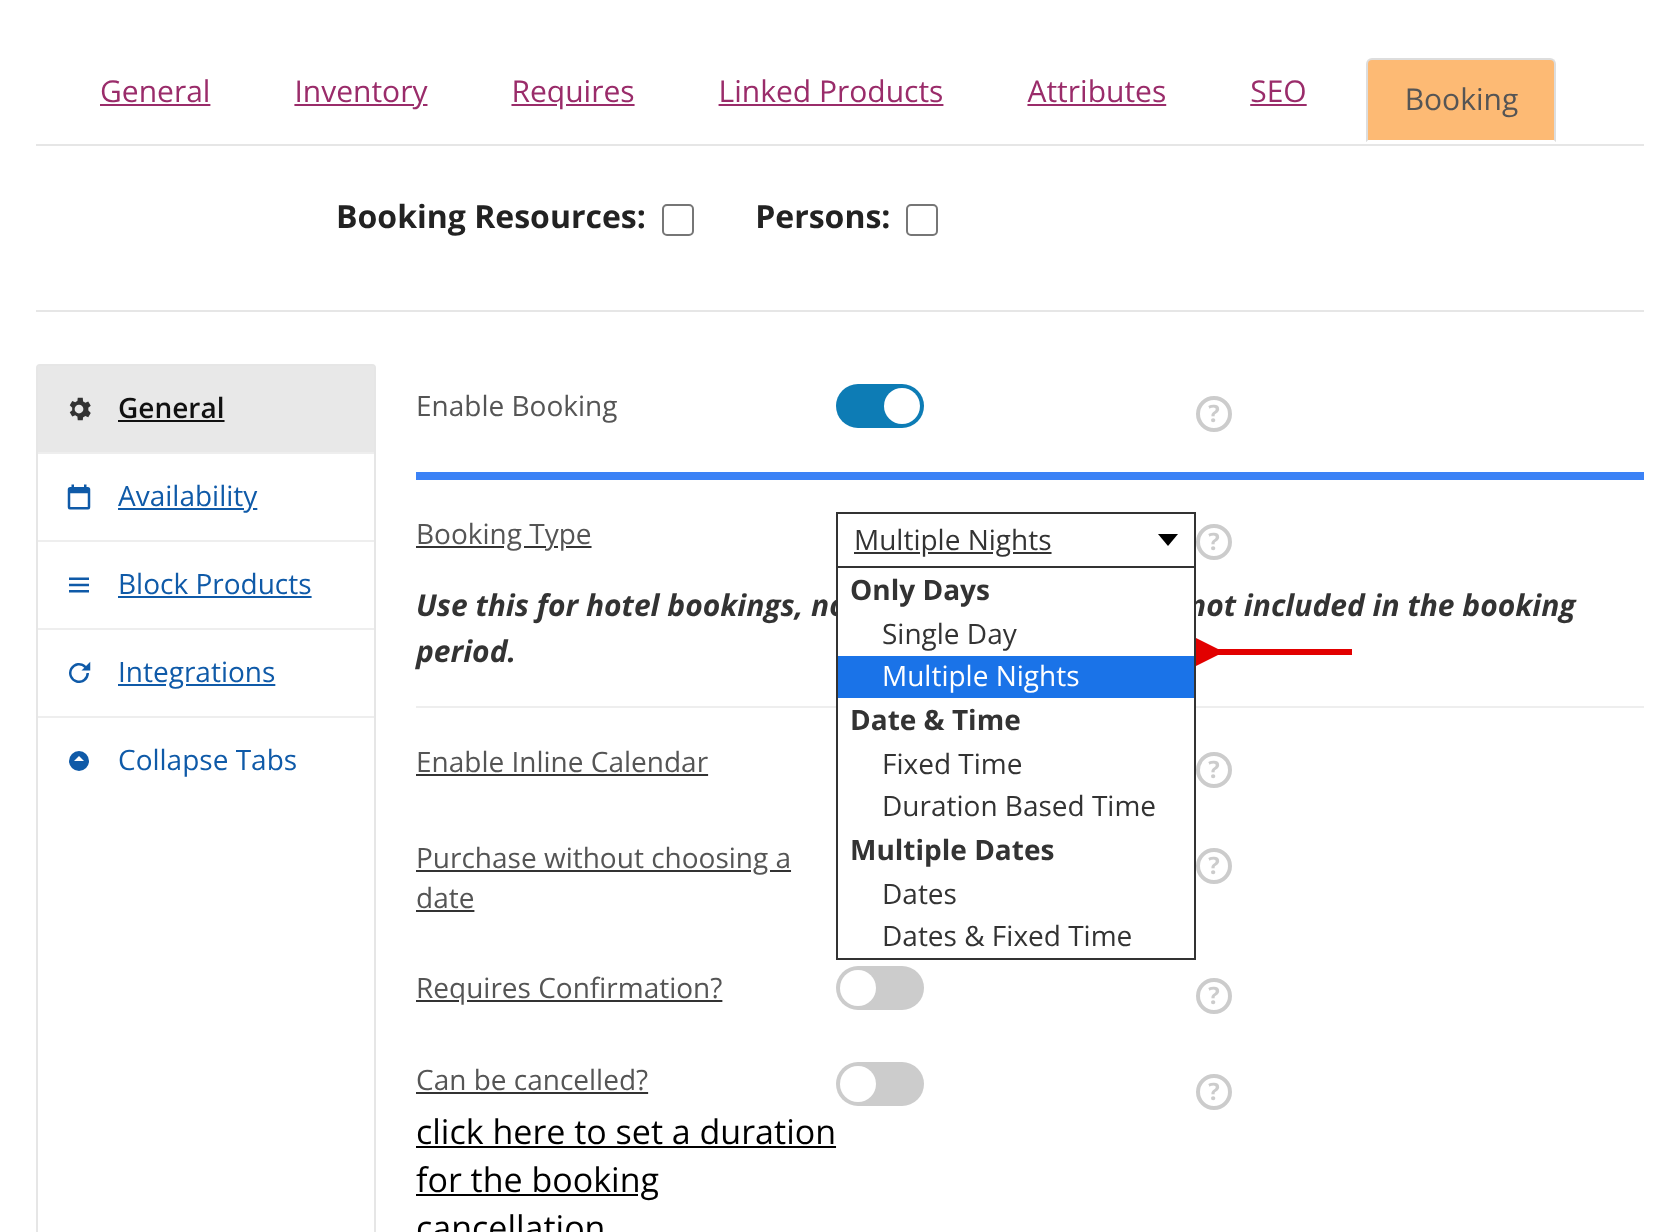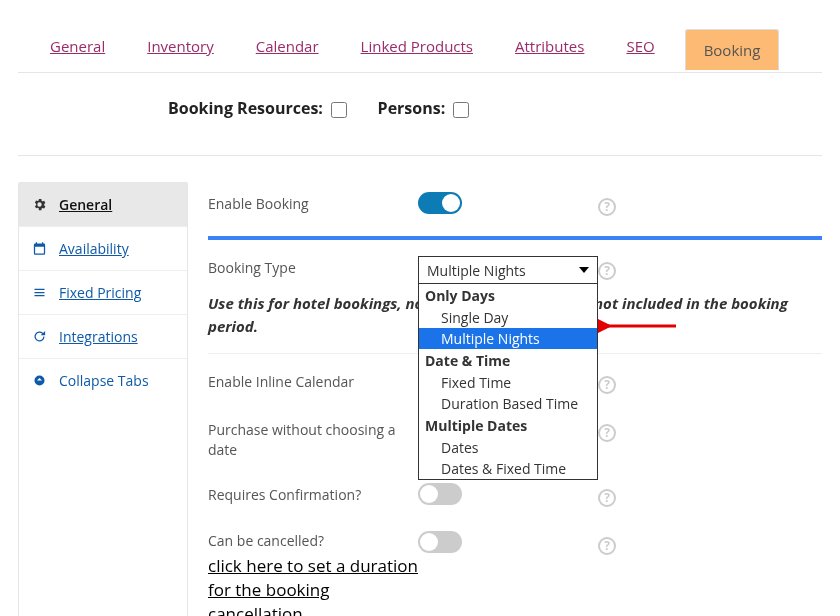--- a/index.html
+++ b/index.html
@@ -77,21 +77,21 @@
     position: relative;
   }
   .row {
     display: flex;
     align-items: flex-start;
     padding: 10px 0 20px 0;
     border-bottom: 4px solid #3b82f6;
     margin-bottom: 8px;
   }
   .row.noborder { border-bottom: none; }
-  .row.tight { padding: 8px 0; }
+  .row.tight { padding: 8px 0; text-decoration: underline; }
   .row .label {
     width: 210px;
     color: #555;
     padding-top: 2px;
   }
   .row .ctrl {
     width: 160px;
     position: relative;
   }
   .row .help {
@@ -194,21 +194,21 @@
   }
 </style>
 </head>
 <body>
 
 <div class="wrap">
 
   <div class="tabs">
     <div class="tab">General</div>
     <div class="tab">Inventory</div>
-    <div class="tab">Calendar</div>
+    <div class="tab">Requires</div>
     <div class="tab">Linked Products</div>
     <div class="tab">Attributes</div>
     <div class="tab">SEO</div>
     <div class="tab active">Booking</div>
   </div>
 
   <div class="checkrow">
     <span>
       <label>Booking Resources:</label>
       <input type="checkbox" style="">
@@ -237,21 +237,21 @@
             </svg>
         </span>
         <span class="txt">Availability</span>
       </div>
       <div class="side-item">
         <span class="side-icon">
           <svg viewBox="0 0 24 24" fill="#0f5aa8">
               <path d="M4 6h16v2H4Zm0 5h16v2H4Zm0 5h16v2H4Z"></path>
             </svg>
         </span>
-        <span class="txt">Fixed Pricing</span>
+        <span class="txt">Block Products</span>
       </div>
       <div class="side-item">
         <span class="side-icon">
           <svg viewBox="0 0 24 24" fill="#0f5aa8">
               <path d="M17.65 6.35A8 8 0 1 0 20 12h-2a6 6 0 1 1-1.76-4.24L14 10h7V3Z"></path>
             </svg>
         </span>
         <span class="txt">Integrations</span>
       </div>
       <div class="side-item collapse">

